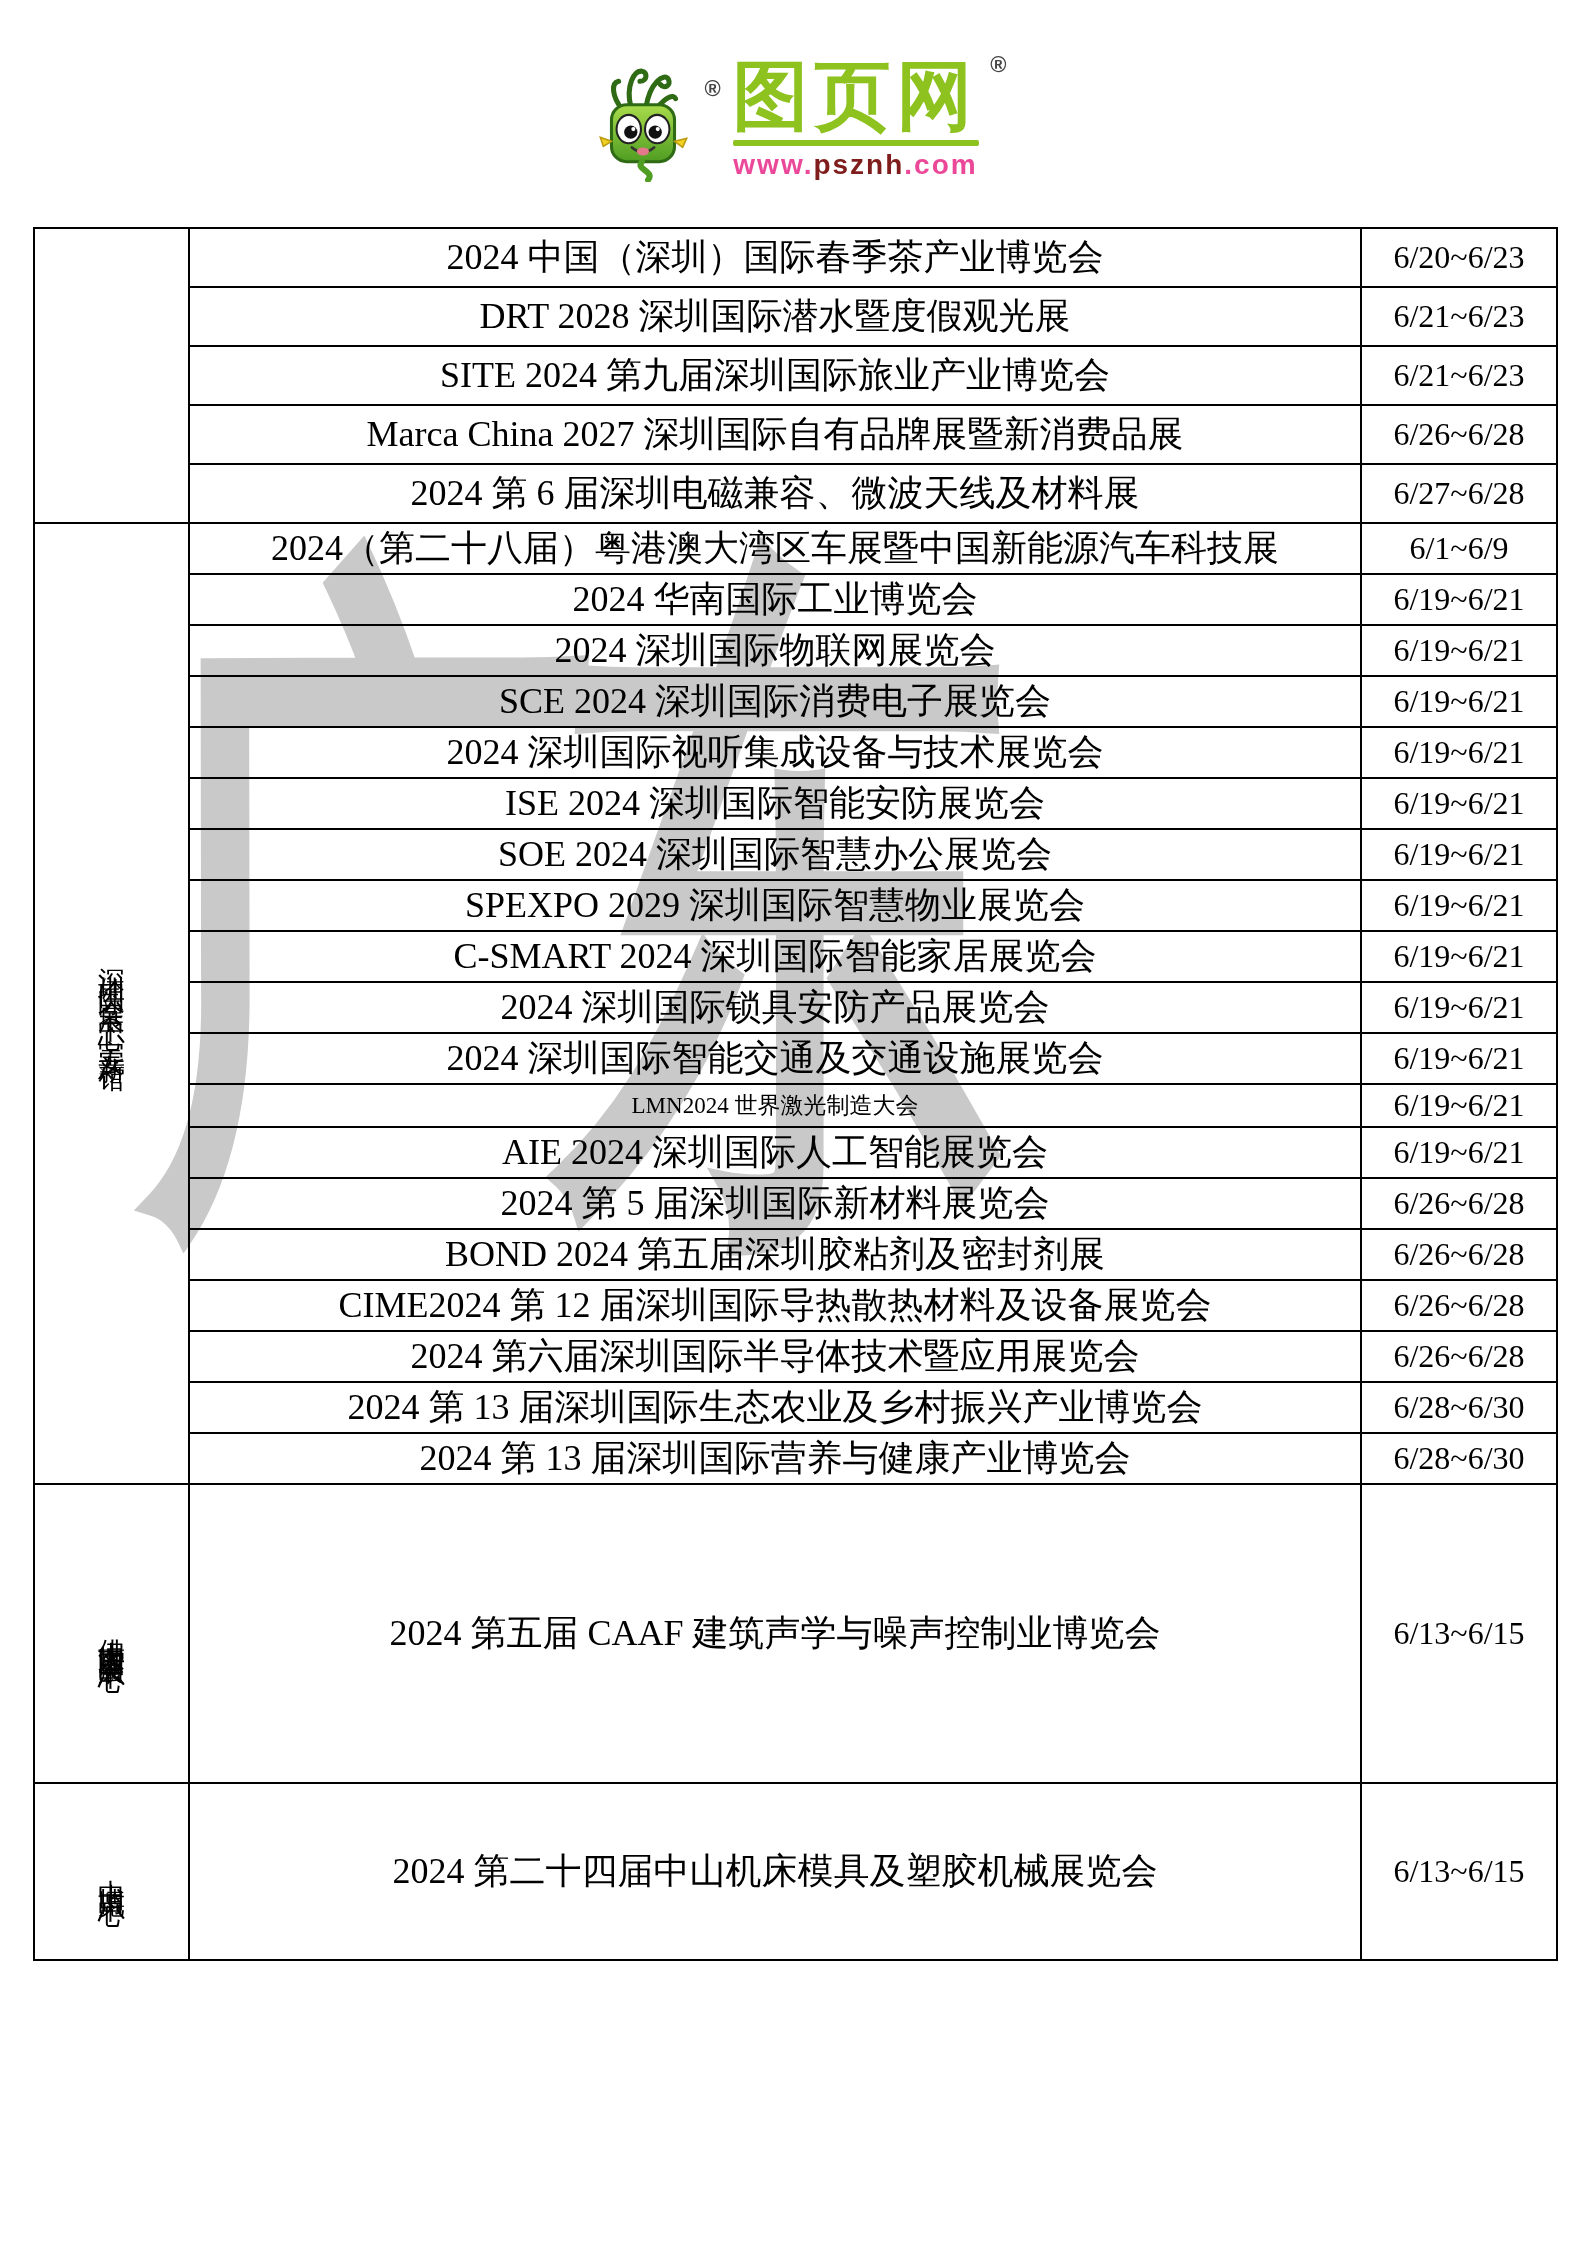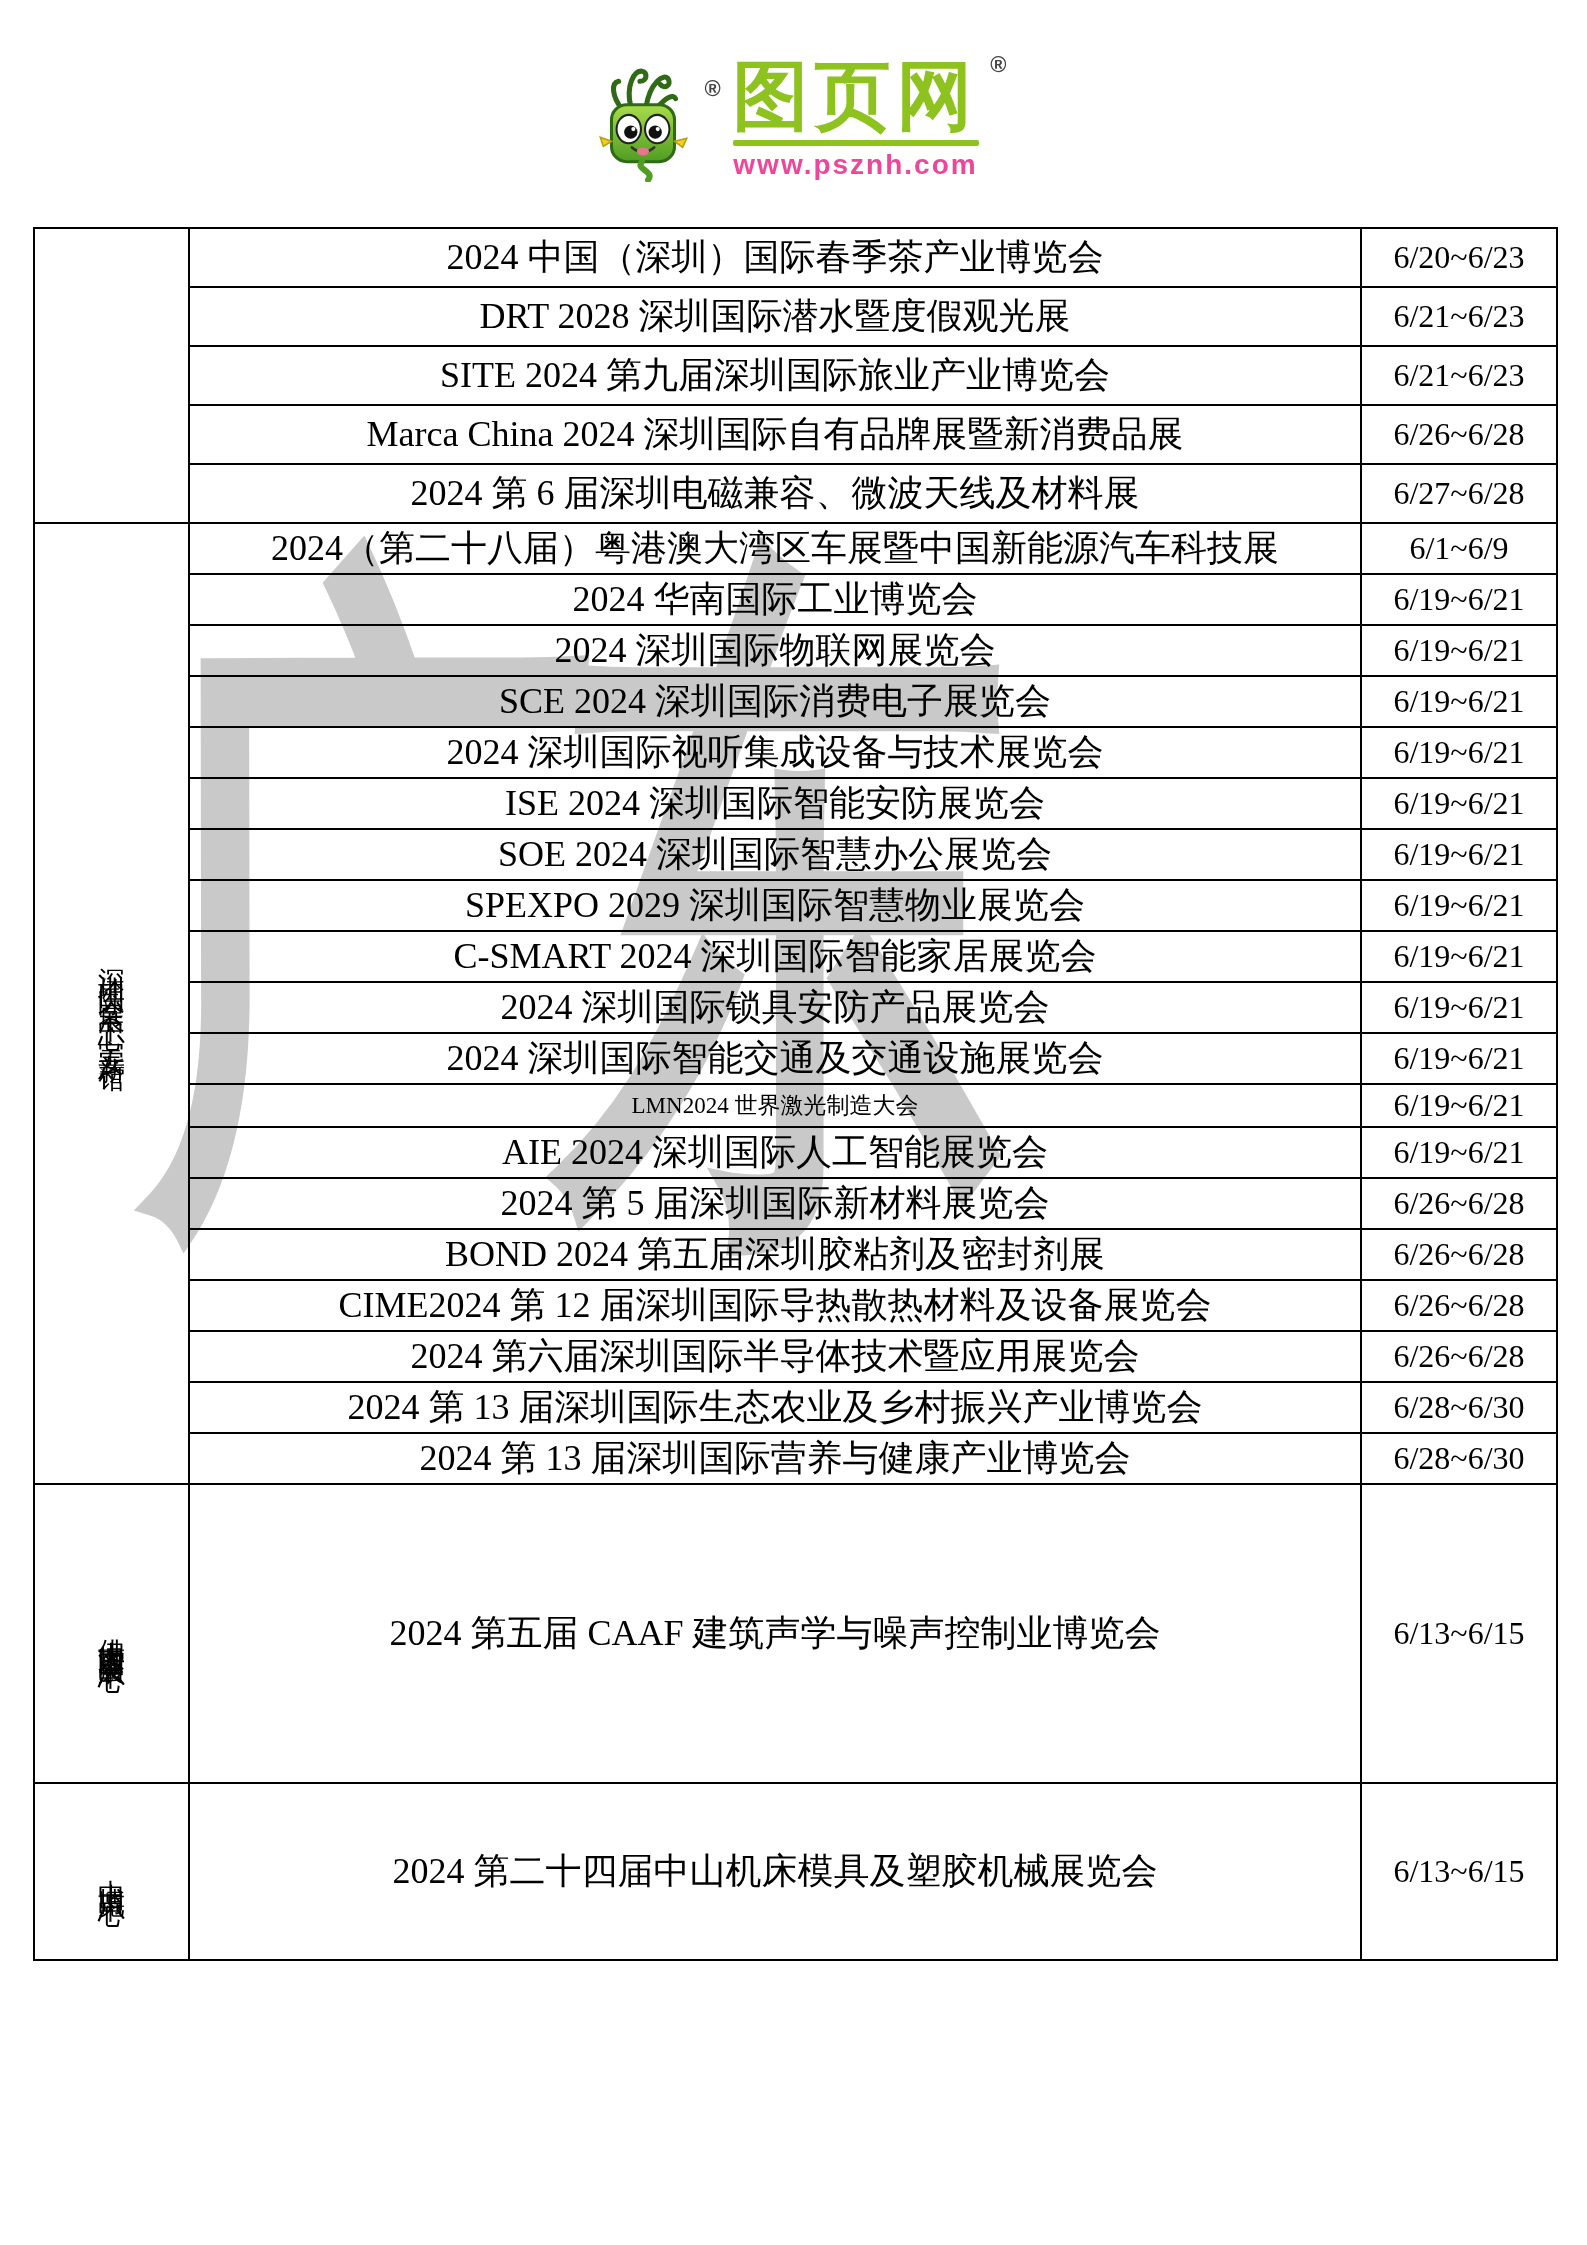--- a/index.html
+++ b/index.html
@@ -40,21 +40,21 @@
     height:6px;background:#8dc21f;
     margin-top:6px;border-radius:2px;
   }
   .website{
     font-family:"Liberation Sans","DejaVu Sans",sans-serif;
     font-weight:bold;font-size:28px;line-height:1.2;
     text-align:center;margin-top:2px;
     letter-spacing:2px;
   }
   .website .dark{color:#ec4899;}
-  .website .green{color:#ec4899;}
+  .website .green{color:#7f1d1d;}
 
   
   .watermark{
     position:absolute;
     left:140px;top:545px;
     z-index:0;
     font-family:"DejaVu Serif","Liberation Serif",serif;
     font-weight:bold;
     font-size:460px;
     line-height:1;
@@ -170,21 +170,21 @@
         </tr>
         <tr class="sec-0">
           <td class="name-cell">DRT 2028 深圳国际潜水暨度假观光展</td>
           <td class="date-cell">6/21~6/23</td>
         </tr>
         <tr class="sec-0">
           <td class="name-cell">SITE 2024 第九届深圳国际旅业产业博览会</td>
           <td class="date-cell">6/21~6/23</td>
         </tr>
         <tr class="sec-0">
-          <td class="name-cell">Marca China 2024 深圳国际自有品牌展暨新消费品展</td>
+          <td class="name-cell">Marca China 2027 深圳国际自有品牌展暨新消费品展</td>
           <td class="date-cell">6/26~6/28</td>
         </tr>
         <tr class="sec-0">
           <td class="name-cell">2024 第 6 届深圳电磁兼容、微波天线及材料展</td>
           <td class="date-cell">6/27~6/28</td>
         </tr>
         <tr class="sec-1">
           <td class="venue-cell" rowspan="19"><span class="venue-text">深圳国际会展中心（宝安新馆）</span></td>
           <td class="name-cell">2024（第二十八届）粤港澳大湾区车展暨中国新能源汽车科技展</td>
           <td class="date-cell">6/1~6/9</td>

